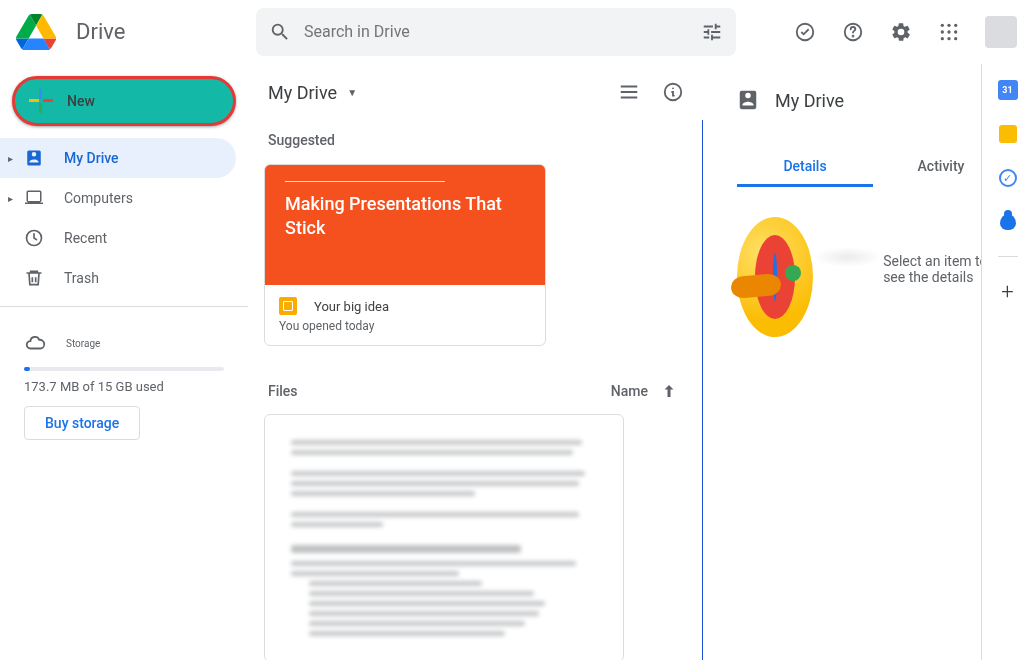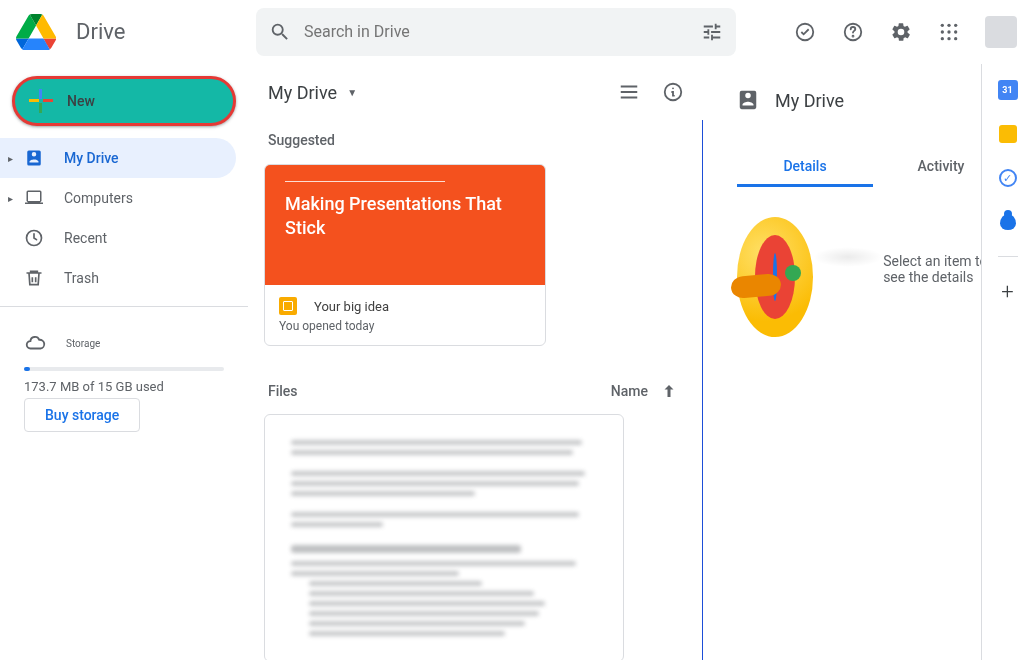--- a/index.html
+++ b/index.html
@@ -34,21 +34,21 @@
 .nav-item.active { background: #e8f0fe; color: #1967d2; font-weight: 500; }
 .nav-item .tri { width: 8px; font-size: 10px; color: #5f6368; }
 .nav-item .nav-icon { width: 20px; height: 20px; display: flex; align-items: center; justify-content: center; }
 .nav-item.has-tri { padding-left: 8px; gap: 8px; }
 .nav-item.has-tri .nav-icon { margin-right: 12px; }
 .divider { height: 1px; background: #dadce0; margin: 8px 0; }
 .storage-section { padding: 8px 24px; }
 .storage-row { display: flex; align-items: center; gap: 20px; color: #5f6368; font-size: 10px; height: 40px; cursor: pointer; }
 .storage-bar { height: 4px; background: #e8eaed; border-radius: 2px; margin: 4px 0 8px 0; position: relative; }
 .storage-fill { position: absolute; height: 100%; background: #1a73e8; border-radius: 2px; width: 3%; }
-.storage-text { font-size: 13px; color: #5f6368; margin-bottom: 4px; }
+.storage-text { font-size: 13px; color: #5f6368; margin-bottom: 12px; }
 .buy-btn { border: 1px solid #dadce0; background: #fff; color: #1a73e8; font-size: 14px; font-weight: 500; padding: 8px 20px; border-radius: 4px; cursor: pointer; }
 
 
 .main { flex: 1; display: flex; position: relative; border-left: 0; }
 .content { flex: 1; padding: 0 16px 0 16px; overflow: hidden; display:flex; flex-direction:column; }
 .content-header { display: flex; align-items: center; height: 56px; padding: 0 4px; }
 .breadcrumb { display: flex; align-items: center; gap: 4px; font-size: 18px; color: #3c4043; cursor: pointer; }
 .breadcrumb .chev { font-size: 10px; color: #5f6368; margin-left: 6px; }
 .view-icons { margin-left: auto; display: flex; gap: 4px; }
 .view-btn { width: 40px; height: 40px; display: flex; align-items: center; justify-content: center; border-radius: 50%; color: #5f6368; cursor: pointer; }

